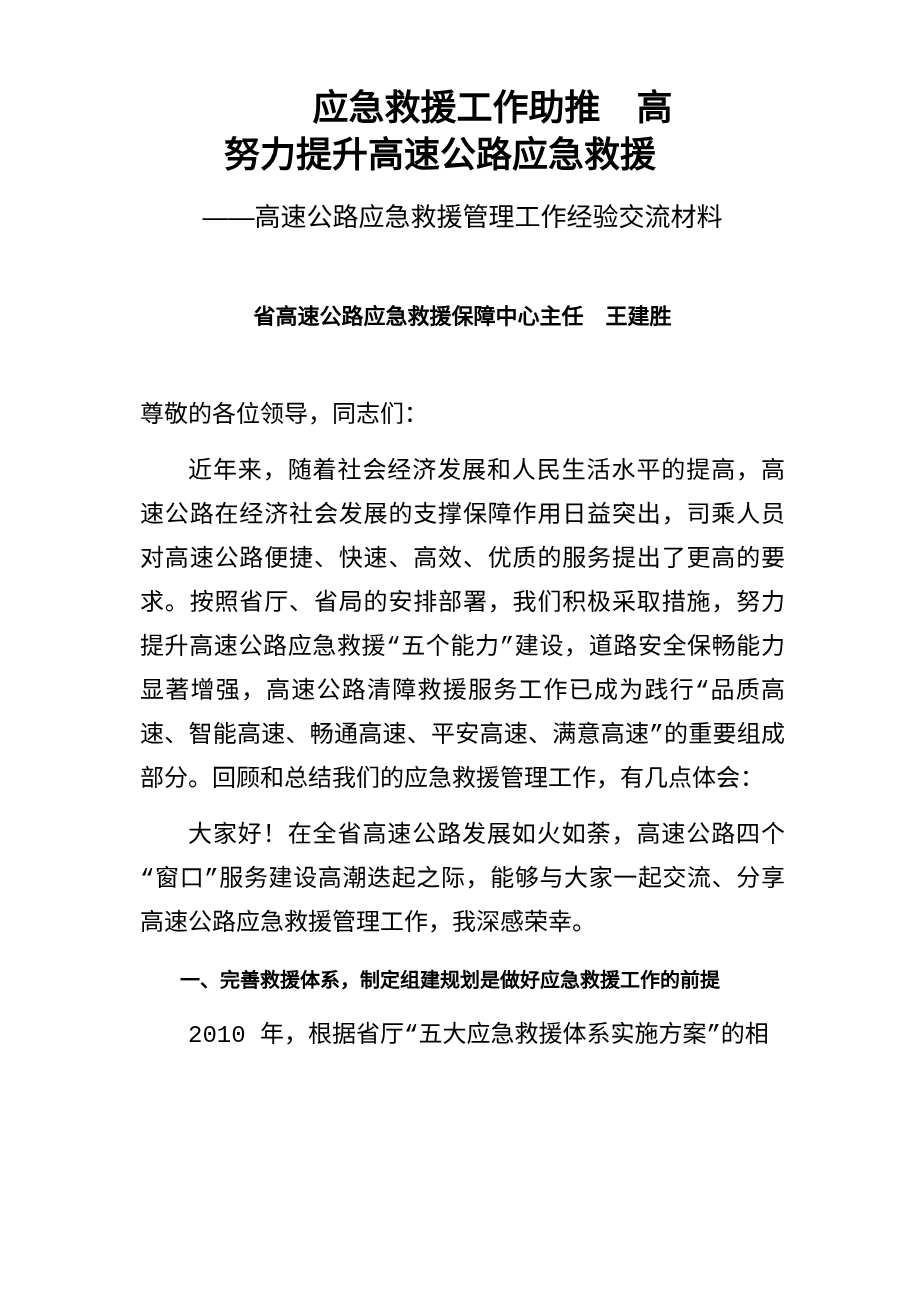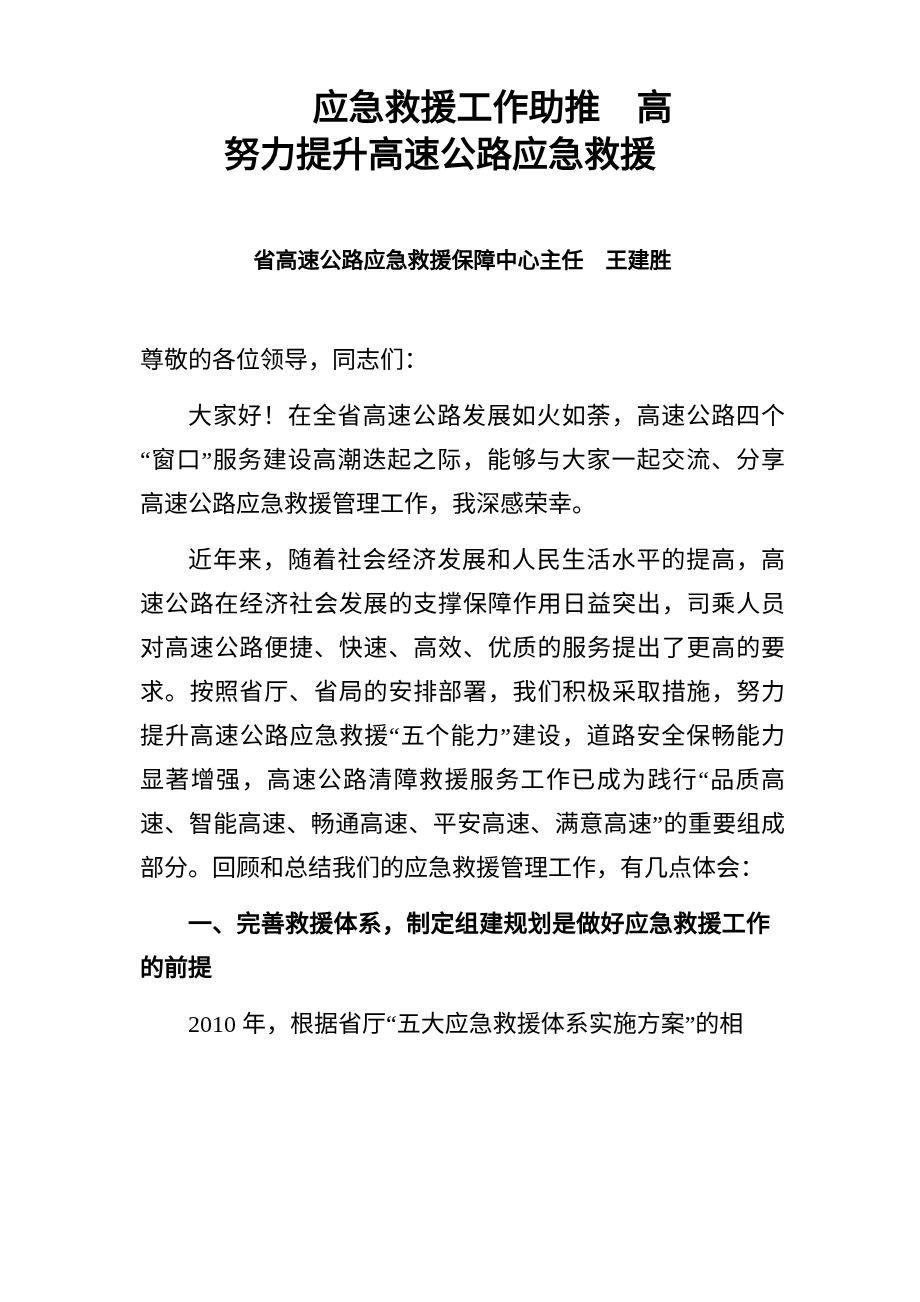--- a/index.html
+++ b/index.html
@@ -51,26 +51,26 @@
   }
   
   .doc-body {
     margin-top: 60px;
     font-family: "Liberation Serif", serif;
     font-size: 24px;
     line-height: 44px;
     text-align: justify;
     text-justify: inter-character;
   }
-  .doc-body p { margin: 0 0 12px 0; }
+  .doc-body p { margin: 0 0 12px 0; font-family: Liberation Mono, monospace; }
   .doc-body p.indent { text-indent: 2em; }
   .doc-body h2 {
     font-family: "Liberation Sans", sans-serif;
     font-weight: 700;
-    font-size: 24px;
+    font-size: 20px;
     line-height: 44px;
     text-indent: 2em;
     text-align: justify;
     margin: 0 15px 12px 0;
   }
   
   .page-number {
     position: absolute;
     left: 0;
     right: 0;
@@ -86,27 +86,28 @@
 <body>
 
 <div class="page">
   <div class="content">
 
     <h1 class="doc-title">
       <span class="t1">应急救援工作助推　高</span>
       <span class="t2">努力提升高速公路应急救援</span>
     </h1>
 
+    <div class="doc-subtitle">——高速公路应急救援管理工作经验交流材料</div>
 
     <div class="doc-byline">省高速公路应急救援保障中心主任　王建胜</div>
 
     <div class="doc-body">
       <p>尊敬的各位领导，同志们：</p>
+      <p class="indent">近年来，随着社会经济发展和人民生活水平的提高，高速公路在经济社会发展的支撑保障作用日益突出，司乘人员对高速公路便捷、快速、高效、优质的服务提出了更高的要求。按照省厅、省局的安排部署，我们积极采取措施，努力提升高速公路应急救援“五个能力”建设，道路安全保畅能力显著增强，高速公路清障救援服务工作已成为践行“品质高速、智能高速、畅通高速、平安高速、满意高速”的重要组成部分。回顾和总结我们的应急救援管理工作，有几点体会：</p>
       <p class="indent">大家好！在全省高速公路发展如火如荼，高速公路四个“窗口”服务建设高潮迭起之际，能够与大家一起交流、分享高速公路应急救援管理工作，我深感荣幸。</p>
-      <p class="indent">近年来，随着社会经济发展和人民生活水平的提高，高速公路在经济社会发展的支撑保障作用日益突出，司乘人员对高速公路便捷、快速、高效、优质的服务提出了更高的要求。按照省厅、省局的安排部署，我们积极采取措施，努力提升高速公路应急救援“五个能力”建设，道路安全保畅能力显著增强，高速公路清障救援服务工作已成为践行“品质高速、智能高速、畅通高速、平安高速、满意高速”的重要组成部分。回顾和总结我们的应急救援管理工作，有几点体会：</p>
       <h2>一、完善救援体系，制定组建规划是做好应急救援工作的前提</h2>
       <p class="indent">2010 年，根据省厅“五大应急救援体系实施方案”的相</p>
     </div>
 
   </div>
 
   <div class="page-number">- 1 -</div>
 </div>
 
 </body></html>

